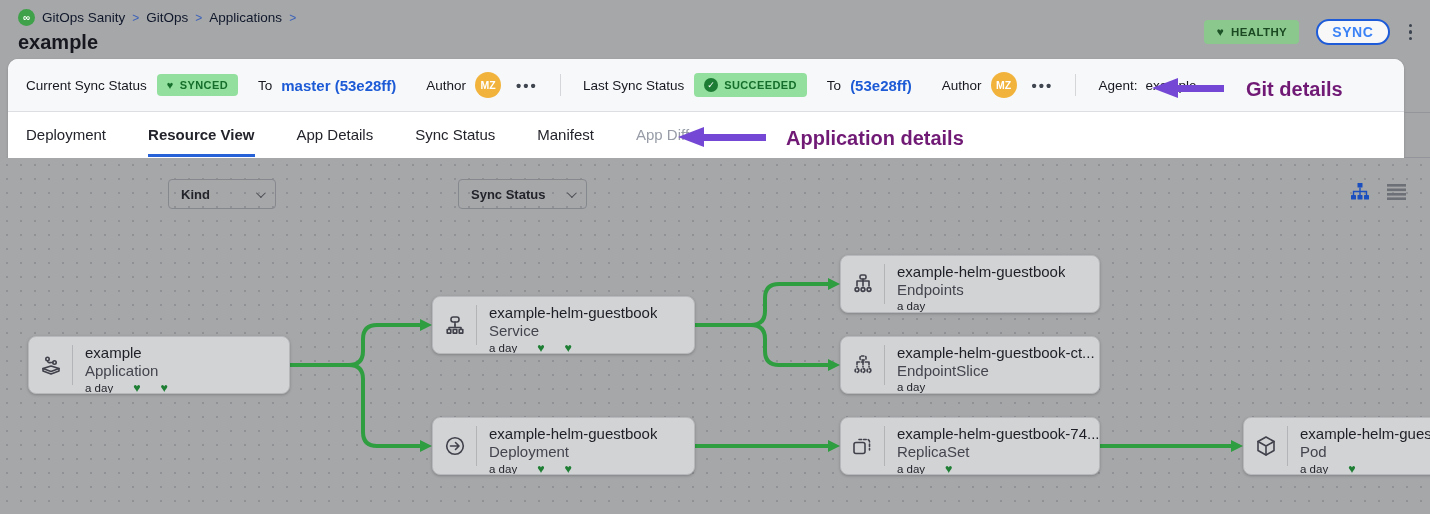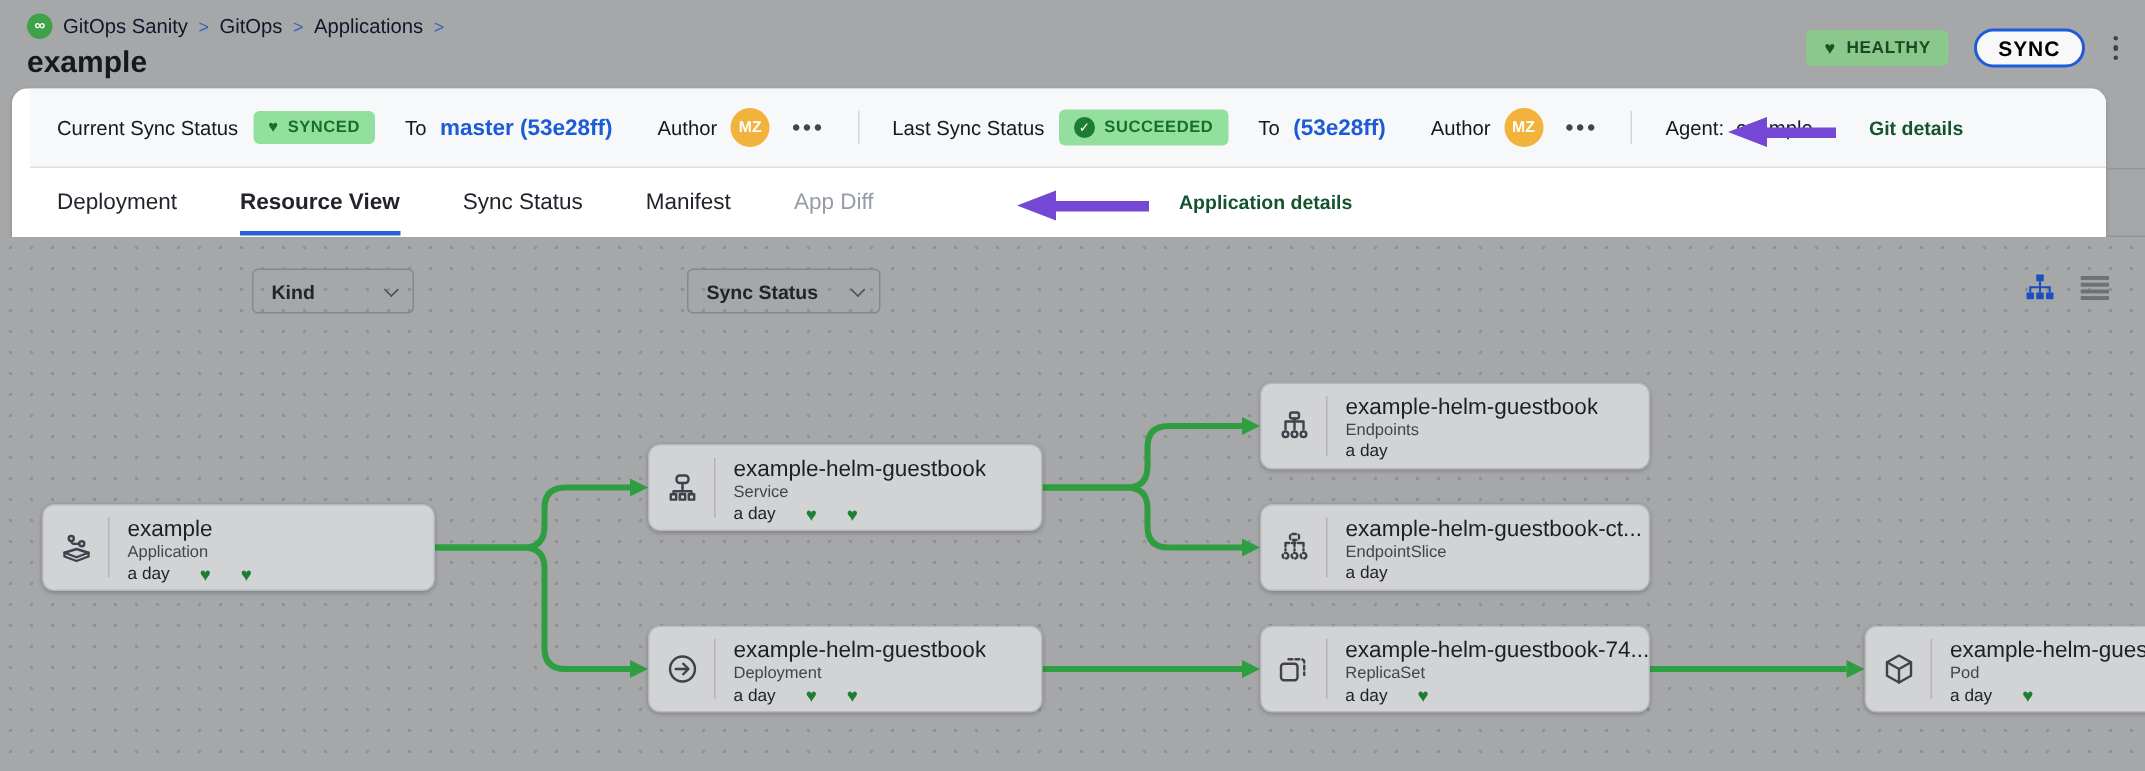--- a/index.html
+++ b/index.html
@@ -14,29 +14,29 @@
   .bc-logo { width:17px; height:17px; border-radius:50%; background:#3fa24a; color:#fff;
     display:flex; align-items:center; justify-content:center; font-size:10px; font-weight:700; }
   .bc-link { color:#0f172a; cursor:pointer; }
   .bc-sep { color:#3d62b8; font-size:12px; }
   .page-title { position:absolute; left:18px; top:31px; font-size:20px; font-weight:700; color:#17181f; }
 
   .top-right { position:absolute; right:16px; top:19px; display:flex; align-items:center; gap:17px; }
   .healthy-badge { display:flex; align-items:center; gap:7px; background:#8bc88e; color:#1b4a22;
     font-size:11.5px; font-weight:700; letter-spacing:.4px; padding:5px 12px; border-radius:4px; }
   .healthy-badge .hrt { font-size:12px; color:#1d5226; }
-  .sync-btn { border:2px solid #1d5bd8; color:#000000; background:rgba(255,255,255,.92);
+  .sync-btn { border:2px solid #1d5bd8; color:#3b82f6; background:rgba(255,255,255,.92);
     font-size:14px; font-weight:700; letter-spacing:.6px; padding:3px 14px; border-radius:15px;
     font-family:inherit; cursor:pointer; }
   .kebab { display:flex; flex-direction:column; gap:3px; padding:2px; cursor:pointer; }
   .kebab i { width:3.5px; height:3.5px; border-radius:50%; background:#3c4450; }
 
   
   .card { position:absolute; left:8px; top:59px; width:1396px; height:120px; background:#fff;
-    border-radius:10px; overflow:hidden; box-shadow:0 1px 3px rgba(0,0,0,.18);padding-left:12px; }
+    border-radius:10px; overflow:hidden; box-shadow:0 1px 3px rgba(0,0,0,.18); }
   .sync-row { height:53px; background:#f7f8fa; border-bottom:1px solid #dcdee2;
     display:flex; align-items:center; padding-left:18px; font-size:13.5px; color:#17181f; }
   .lbl { margin-right:10px; }
   .status-badge { display:flex; align-items:center; gap:6px; background:#93df9e; color:#156e2b;
     font-size:11px; font-weight:700; letter-spacing:.4px; padding:5px 10px; border-radius:4px; margin-right:20px; }
   .status-badge .hrt { font-size:11px; }
   .check-circ { width:14px; height:14px; border-radius:50%; background:#1d7c33; color:#fff;
     display:flex; align-items:center; justify-content:center; font-size:9px; }
   .to-lbl { margin-right:9px; }
   .ref-link { color:#1d5bd6; font-weight:700; font-size:15px; margin-right:30px; cursor:pointer; }
@@ -54,21 +54,21 @@
   .tab.active { font-weight:700; border-bottom-color:#2762d9; }
   .tab.disabled { color:#979ca6; }
 
   .card-edge-line { position:absolute; width:26px; height:1px; background:#94959a; }
 
   
   .pa-arrow { position:absolute; display:flex; align-items:center; }
   .pa-arrow .head { width:0; height:0; border-top:10px solid transparent; border-bottom:10px solid transparent;
     border-right:26px solid #7448d4; }
   .pa-arrow .tail { height:7px; background:#7448d4; }
-  .pa-text { position:absolute; color:#14532d; font-size:13px; font-weight:700; }
+  .pa-text { position:absolute; color:#701a75; font-size:20px; font-weight:700; }
 
   
   .canvas { position:absolute; left:0; top:158px; width:1430px; height:356px; background:#a6a7a9;
     background-image:radial-gradient(#909195 1.1px, transparent 1.2px); background-size:14px 14px; }
 
   .filter-btn { position:absolute; top:21px; height:30px; border:1px solid #85888d; border-radius:4px;
     display:flex; align-items:center; justify-content:space-between; padding:0 12px;
     font-size:13px; font-weight:700; color:#23242b; cursor:pointer; }
   .chev { width:7px; height:7px; border-right:1.6px solid #4a4d52; border-bottom:1.6px solid #4a4d52;
     transform:rotate(45deg) translateY(-2px); }
@@ -76,21 +76,21 @@
   .view-toggles { position:absolute; right:24px; top:24px; display:flex; gap:17px; align-items:center; }
   .vt { cursor:pointer; }
 
   
   .node { position:absolute; width:262px; height:58px; background:#d2d3d5; border:1px solid #b7b8bb;
     border-radius:8px; display:flex; align-items:stretch; box-shadow:0 1px 3px rgba(0,0,0,.22); cursor:pointer; }
   .node .icon-col { width:44px; display:flex; align-items:center; justify-content:center;
     border-right:1px solid #b3b4b8; margin:8px 0; }
   .node .txt { padding:7px 0 0 12px; overflow:hidden; white-space:nowrap; }
   .node .n-title { font-size:15px; font-weight:500; color:#1e1f26; }
-  .node .n-kind { font-size:11px; color:#43444d; margin-top:1px; }
+  .node .n-kind { font-size:15px; color:#43444d; margin-top:1px; }
   .node .n-meta { font-size:11.5px; color:#23242b; margin-top:2px; display:flex; align-items:center; gap:20px; }
   .node .n-heart { color:#1e7e34; font-size:12.5px; }
   .nicon { stroke:#40414b; fill:none; stroke-width:1.6; stroke-linecap:round; stroke-linejoin:round; }
 </style>
 </head>
 <body>
 
 <div class="topstrip">
   <div class="breadcrumb">
     <span class="bc-logo">∞</span>
@@ -143,20 +143,21 @@
     <span class="dots-menu">•••</span>
     <span class="vsep"></span>
 
     <span class="agent-lbl">Agent:</span>
     <span class="agent-val">example</span>
   </div>
 
   <div class="tabs-row">
     <span class="tab">Deployment</span>
     <span class="tab active">Resource View</span>
+    <span class="tab">App Details</span>
     <span class="tab">Sync Status</span>
     <span class="tab">Manifest</span>
     <span class="tab disabled">App Diff</span>
   </div>
 </div>
 <div class="card-edge-line" style="left:1404px; top:112px;"></div>
 <div class="card-edge-line" style="left:1404px; top:157px;"></div>
 
 <div class="pa-arrow" style="left:1152px; top:78px;">
   <span class="head"></span>

